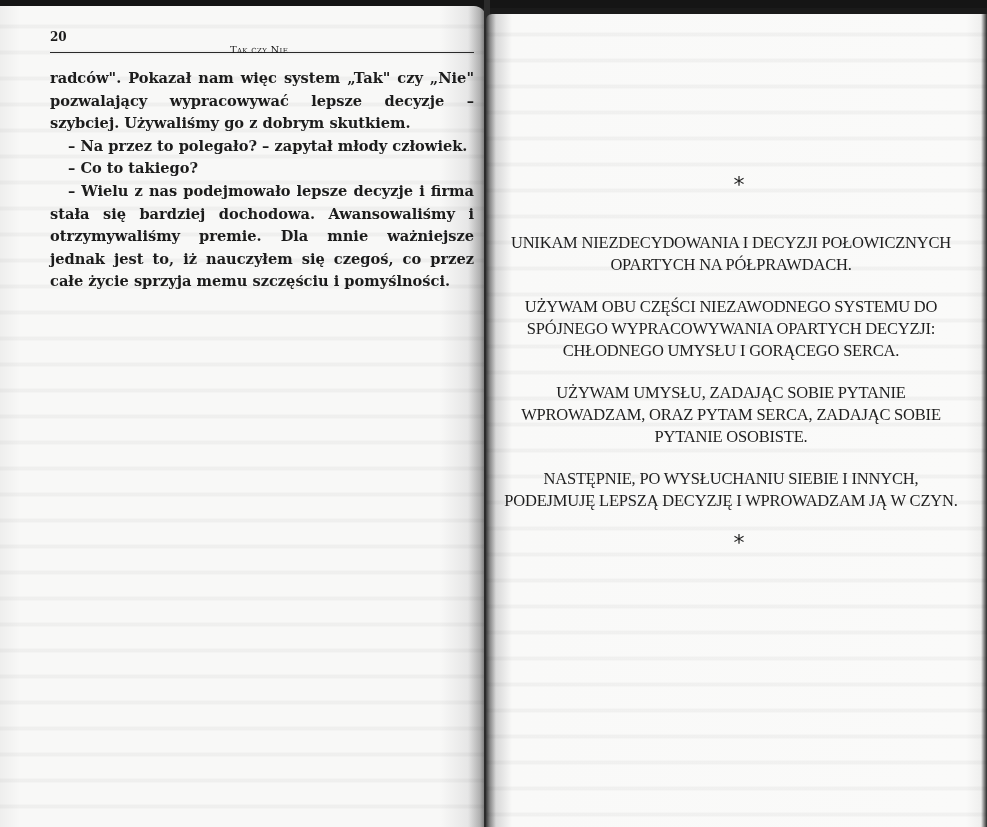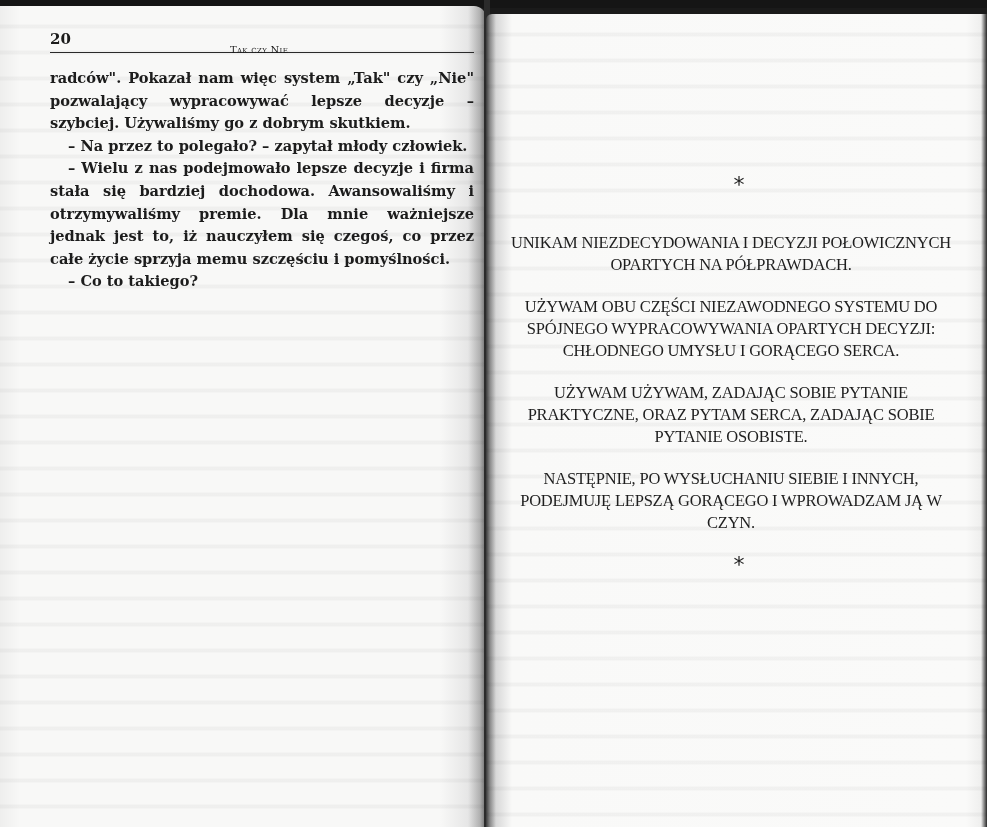--- a/index.html
+++ b/index.html
@@ -45,21 +45,21 @@
       position: absolute; left: 50px; top: 22px; width: 424px;
       font-family: "DejaVu Serif", serif;
       color: #1c1c1c;
     }
     .running-head {
       position: relative; height: 24px;
       border-bottom: 1.5px solid #2a2a2a;
     }
     .page-number {
       position: absolute; left: 0; top: 2px;
-      font-size: 15px; font-weight: bold;
+      font-size: 12px; font-weight: bold;
     }
     .running-title {
       position: absolute; left: 180px; top: 16px;
       font-size: 10px; font-variant: small-caps; letter-spacing: 0.3px;
     }
     .left-body {
       margin-top: 14px;
       font-size: 14.6px; line-height: 22.6px;
       font-weight: bold;
       text-align: justify;
@@ -93,32 +93,32 @@
   <div class="page page-left">
     <div class="ghost"></div>
     <div class="left-content">
       <div class="running-head">
         <span class="page-number">20</span>
         <span class="running-title">Tak czy Nie</span>
       </div>
       <div class="left-body">
         <p>radców". Pokazał nam więc system „Tak" czy „Nie" pozwalający wypracowywać lepsze decyzje – szybciej. Używaliśmy go z dobrym skutkiem.</p>
         <p class="indent">– Na przez to polegało? – zapytał młody człowiek.</p>
+        <p class="indent">– Co to takiego?</p>
         <p class="indent">– Wielu z nas podejmowało lepsze decyzje i firma stała się bardziej dochodowa. Awansowaliśmy i otrzymywaliśmy premie. Dla mnie ważniejsze jednak jest to, iż nauczyłem się czegoś, co przez całe życie sprzyja memu szczęściu i pomyślności.</p>
-        <p class="indent">– Co to takiego?</p>
       </div>
     </div>
   </div>
 
   <div class="spine-shadow"></div>
 
   <div class="page page-right">
     <div class="ghost"></div>
     <div class="right-content">
       <div class="asterisk">*</div>
       <p class="credo">UNIKAM NIEZDECYDOWANIA I DECYZJI POŁOWICZNYCH OPARTYCH NA PÓŁPRAWDACH.</p>
       <p class="credo">UŻYWAM OBU CZĘŚCI NIEZAWODNEGO SYSTEMU DO SPÓJNEGO WYPRACOWYWANIA OPARTYCH DECYZJI: CHŁODNEGO UMYSŁU I GORĄCEGO SERCA.</p>
-      <p class="credo">UŻYWAM UŻYWAM, ZADAJĄC SOBIE PYTANIE PRAKTYCZNE, ORAZ PYTAM SERCA, ZADAJĄC SOBIE PYTANIE OSOBISTE.</p>
-      <p class="credo">NASTĘPNIE, PO WYSŁUCHANIU SIEBIE I INNYCH, PODEJMUJĘ LEPSZĄ GORĄCEGO I WPROWADZAM JĄ W CZYN.</p>
+      <p class="credo">UŻYWAM UMYSŁU, ZADAJĄC SOBIE PYTANIE WPROWADZAM, ORAZ PYTAM SERCA, ZADAJĄC SOBIE PYTANIE OSOBISTE.</p>
+      <p class="credo">NASTĘPNIE, PO WYSŁUCHANIU SIEBIE I INNYCH, PODEJMUJĘ LEPSZĄ DECYZJĘ I WPROWADZAM JĄ W CZYN.</p>
       <div class="asterisk bottom">*</div>
     </div>
   </div>
 </div>
 
 </body></html>

